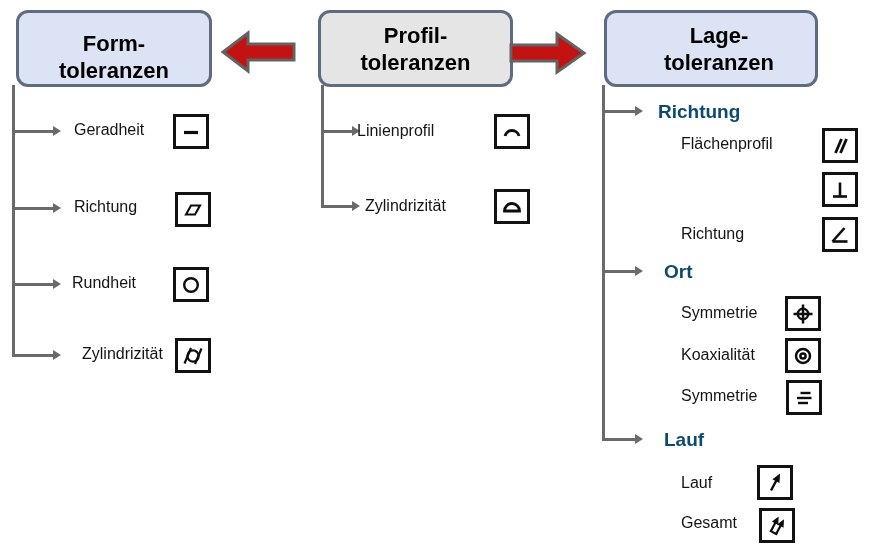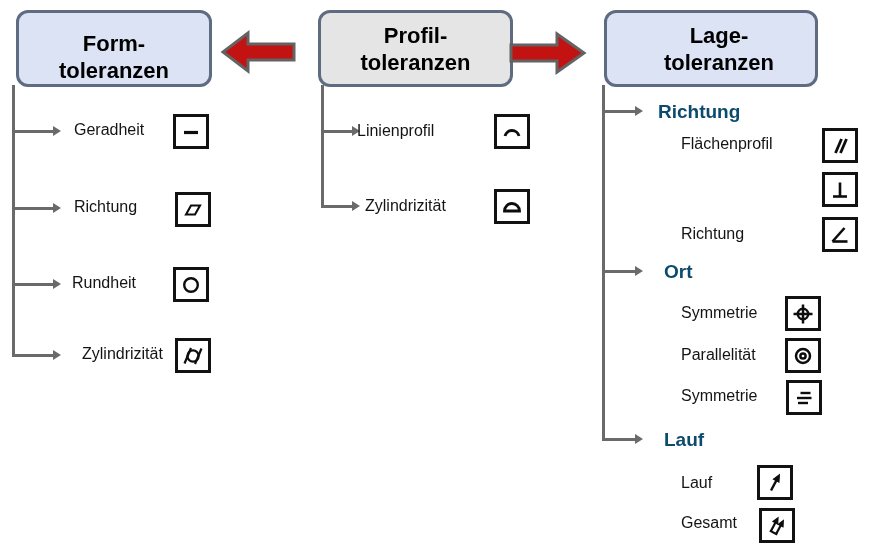--- a/index.html
+++ b/index.html
@@ -157,21 +157,21 @@
 
   <div class="lbl" style="left:681px;top:304px">Symmetrie</div>
   <div class="sym" style="left:785px;top:296px">
     <svg width="24" height="24" viewBox="0 0 24 24">
       <circle cx="12" cy="12" r="5.2" fill="none" stroke-width="2.5"></circle>
       <line x1="12" y1="2.5" x2="12" y2="21.5" stroke-width="2.5"></line>
       <line x1="2.5" y1="12" x2="21.5" y2="12" stroke-width="2.5"></line>
     </svg>
   </div>
 
-  <div class="lbl" style="left:681px;top:346px">Parallelität</div>
+  <div class="lbl" style="left:681px;top:346px">Koaxialität</div>
   <div class="sym" style="left:785px;top:338px">
     <svg width="24" height="24" viewBox="0 0 24 24">
       <circle cx="12" cy="12" r="7" fill="none" stroke-width="2.5"></circle>
       <circle cx="12" cy="12" r="2.6" fill="none" stroke-width="2.5"></circle>
     </svg>
   </div>
 
   <div class="lbl" style="left:681px;top:387px">Symmetrie</div>
   <div class="sym" style="left:786px;top:380px">
     <svg width="24" height="24" viewBox="0 0 24 24">

